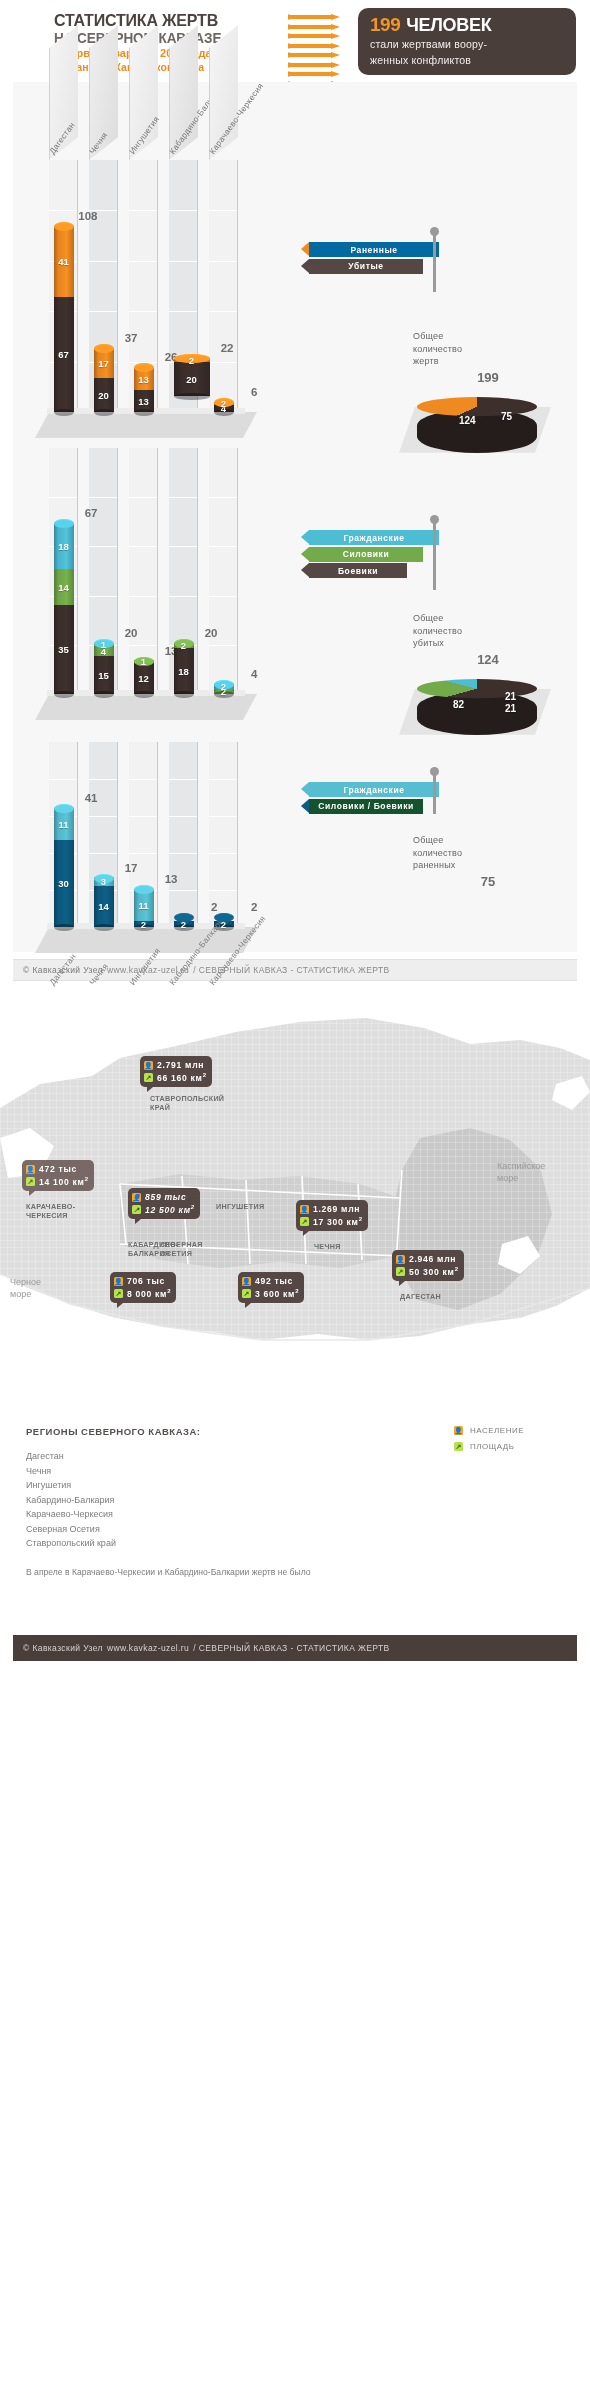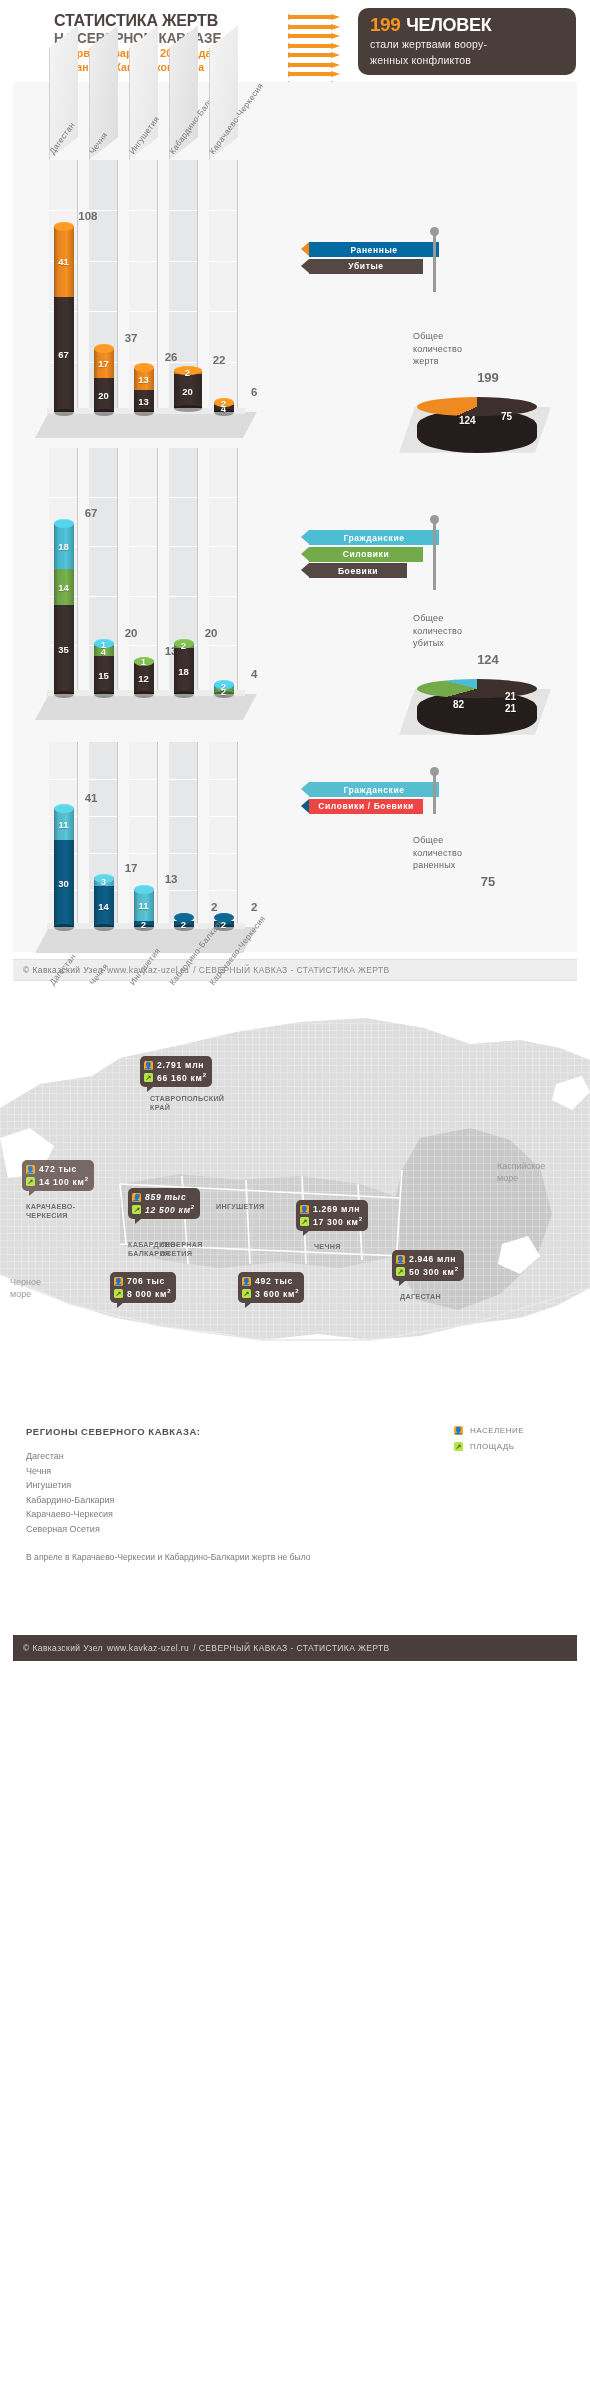--- a/index.html
+++ b/index.html
@@ -393,21 +393,21 @@
             <div class="seg-body" style="background:linear-gradient(90deg,rgb(43,34,32) 0%,rgb(58,45,42) 22%,#3c2f2c 46%,rgb(62,49,46) 62%,rgb(48,38,35) 100%);"></div>
             <span class="val">13</span>
           </div>
           <div class="seg" style="top:1px; height:22px;">
             <div class="seg-body" style="background:linear-gradient(90deg,rgb(172,99,24) 0%,rgb(229,132,32) 22%,#ef8a21 46%,rgb(249,144,34) 62%,rgb(191,110,26) 100%);"></div>
             <span class="val">13</span>
           </div>
           <div class="bar-foot"></div>
           <div class="bar-cap" style="background:rgb(255,155,37); border-top:1px solid rgb(255,166,40);"></div>
         </div>
-        <div class="bar" style="left:160.5px; top:288px; width:28px; height:38px;text-decoration:underline;">
+        <div class="bar" style="left:160.5px; top:276px; width:36px; height:38px;text-decoration:underline;">
           <div class="bar-total" style="left:0; top:-16px;">22</div>
           <div class="seg" style="top:4px; height:34px;">
             <div class="seg-body" style="background:linear-gradient(90deg,rgb(43,34,32) 0%,rgb(58,45,42) 22%,#3c2f2c 46%,rgb(62,49,46) 62%,rgb(48,38,35) 100%);"></div>
             <span class="val">20</span>
           </div>
           <div class="seg" style="top:1px; height:3px;">
             <div class="seg-body" style="background:linear-gradient(90deg,rgb(172,99,24) 0%,rgb(229,132,32) 22%,#ef8a21 46%,rgb(249,144,34) 62%,rgb(191,110,26) 100%);"></div>
             <span class="val">2</span>
           </div>
           <div class="bar-foot"></div>
@@ -671,21 +671,21 @@
           <div class="bar-foot"></div>
           <div class="bar-cap" style="background:rgb(15,103,147); border-top:1px solid rgb(16,110,157);"></div>
         </div>
         <div class="legend" style="left:296px; top:700px; width:140px;">
           <div class="legend-row">
             <div class="legend-arrow" style="border-right-color:#56bed0;"></div>
             <div class="legend-bar" style="width:130px; background:#56bed0;">Гражданские</div>
           </div>
           <div class="legend-row">
             <div class="legend-arrow" style="border-right-color:#0d5c83;"></div>
-            <div class="legend-bar" style="width:114px; background:#ef4444;">Силовики / Боевики</div>
+            <div class="legend-bar" style="width:114px; background:#14532d;">Силовики / Боевики</div>
           </div>
         </div>
         <div class="legend-pole" style="left:420px; top:692px; height:40px;"></div>
         <div class="legend-knob" style="left:417px; top:685px;"></div>
         <div class="pie-block" style="left:400px; top:752px; width:150px;">
           <div class="pie-caption">Общее<br>количество<br>раненных</div>
           <div class="pie-total">75</div>
         </div>
         <div class="axis-labels" style="left:0; top:845px; width:300px; height:70px;">
           <div class="axis-lbl" style="left:42px; top:50px;">Дагестан</div>
@@ -843,20 +843,21 @@
 
     <div class="map-legend">
       <div class="ml-title">РЕГИОНЫ СЕВЕРНОГО КАВКАЗА:</div>
       <div class="ml-list" id="ml-list">
           <div>Дагестан</div>
           <div>Чечня</div>
           <div>Ингушетия</div>
           <div>Кабардино-Балкария</div>
           <div>Карачаево-Черкесия</div>
           <div>Северная Осетия</div>
+          <div>Ставропольский край</div>
         </div>
       <div class="ml-note">В апреле в Карачаево-Черкесии и Кабардино-Балкарии жертв не было</div>
       <div class="ml-key">
         <div class="ml-key-row">
           <span class="tag-ico pop">👤</span>
           <span class="t">НАСЕЛЕНИЕ</span>
         </div>
         <div class="ml-key-row">
           <span class="tag-ico area">↗</span>
           <span class="t">ПЛОЩАДЬ</span>

